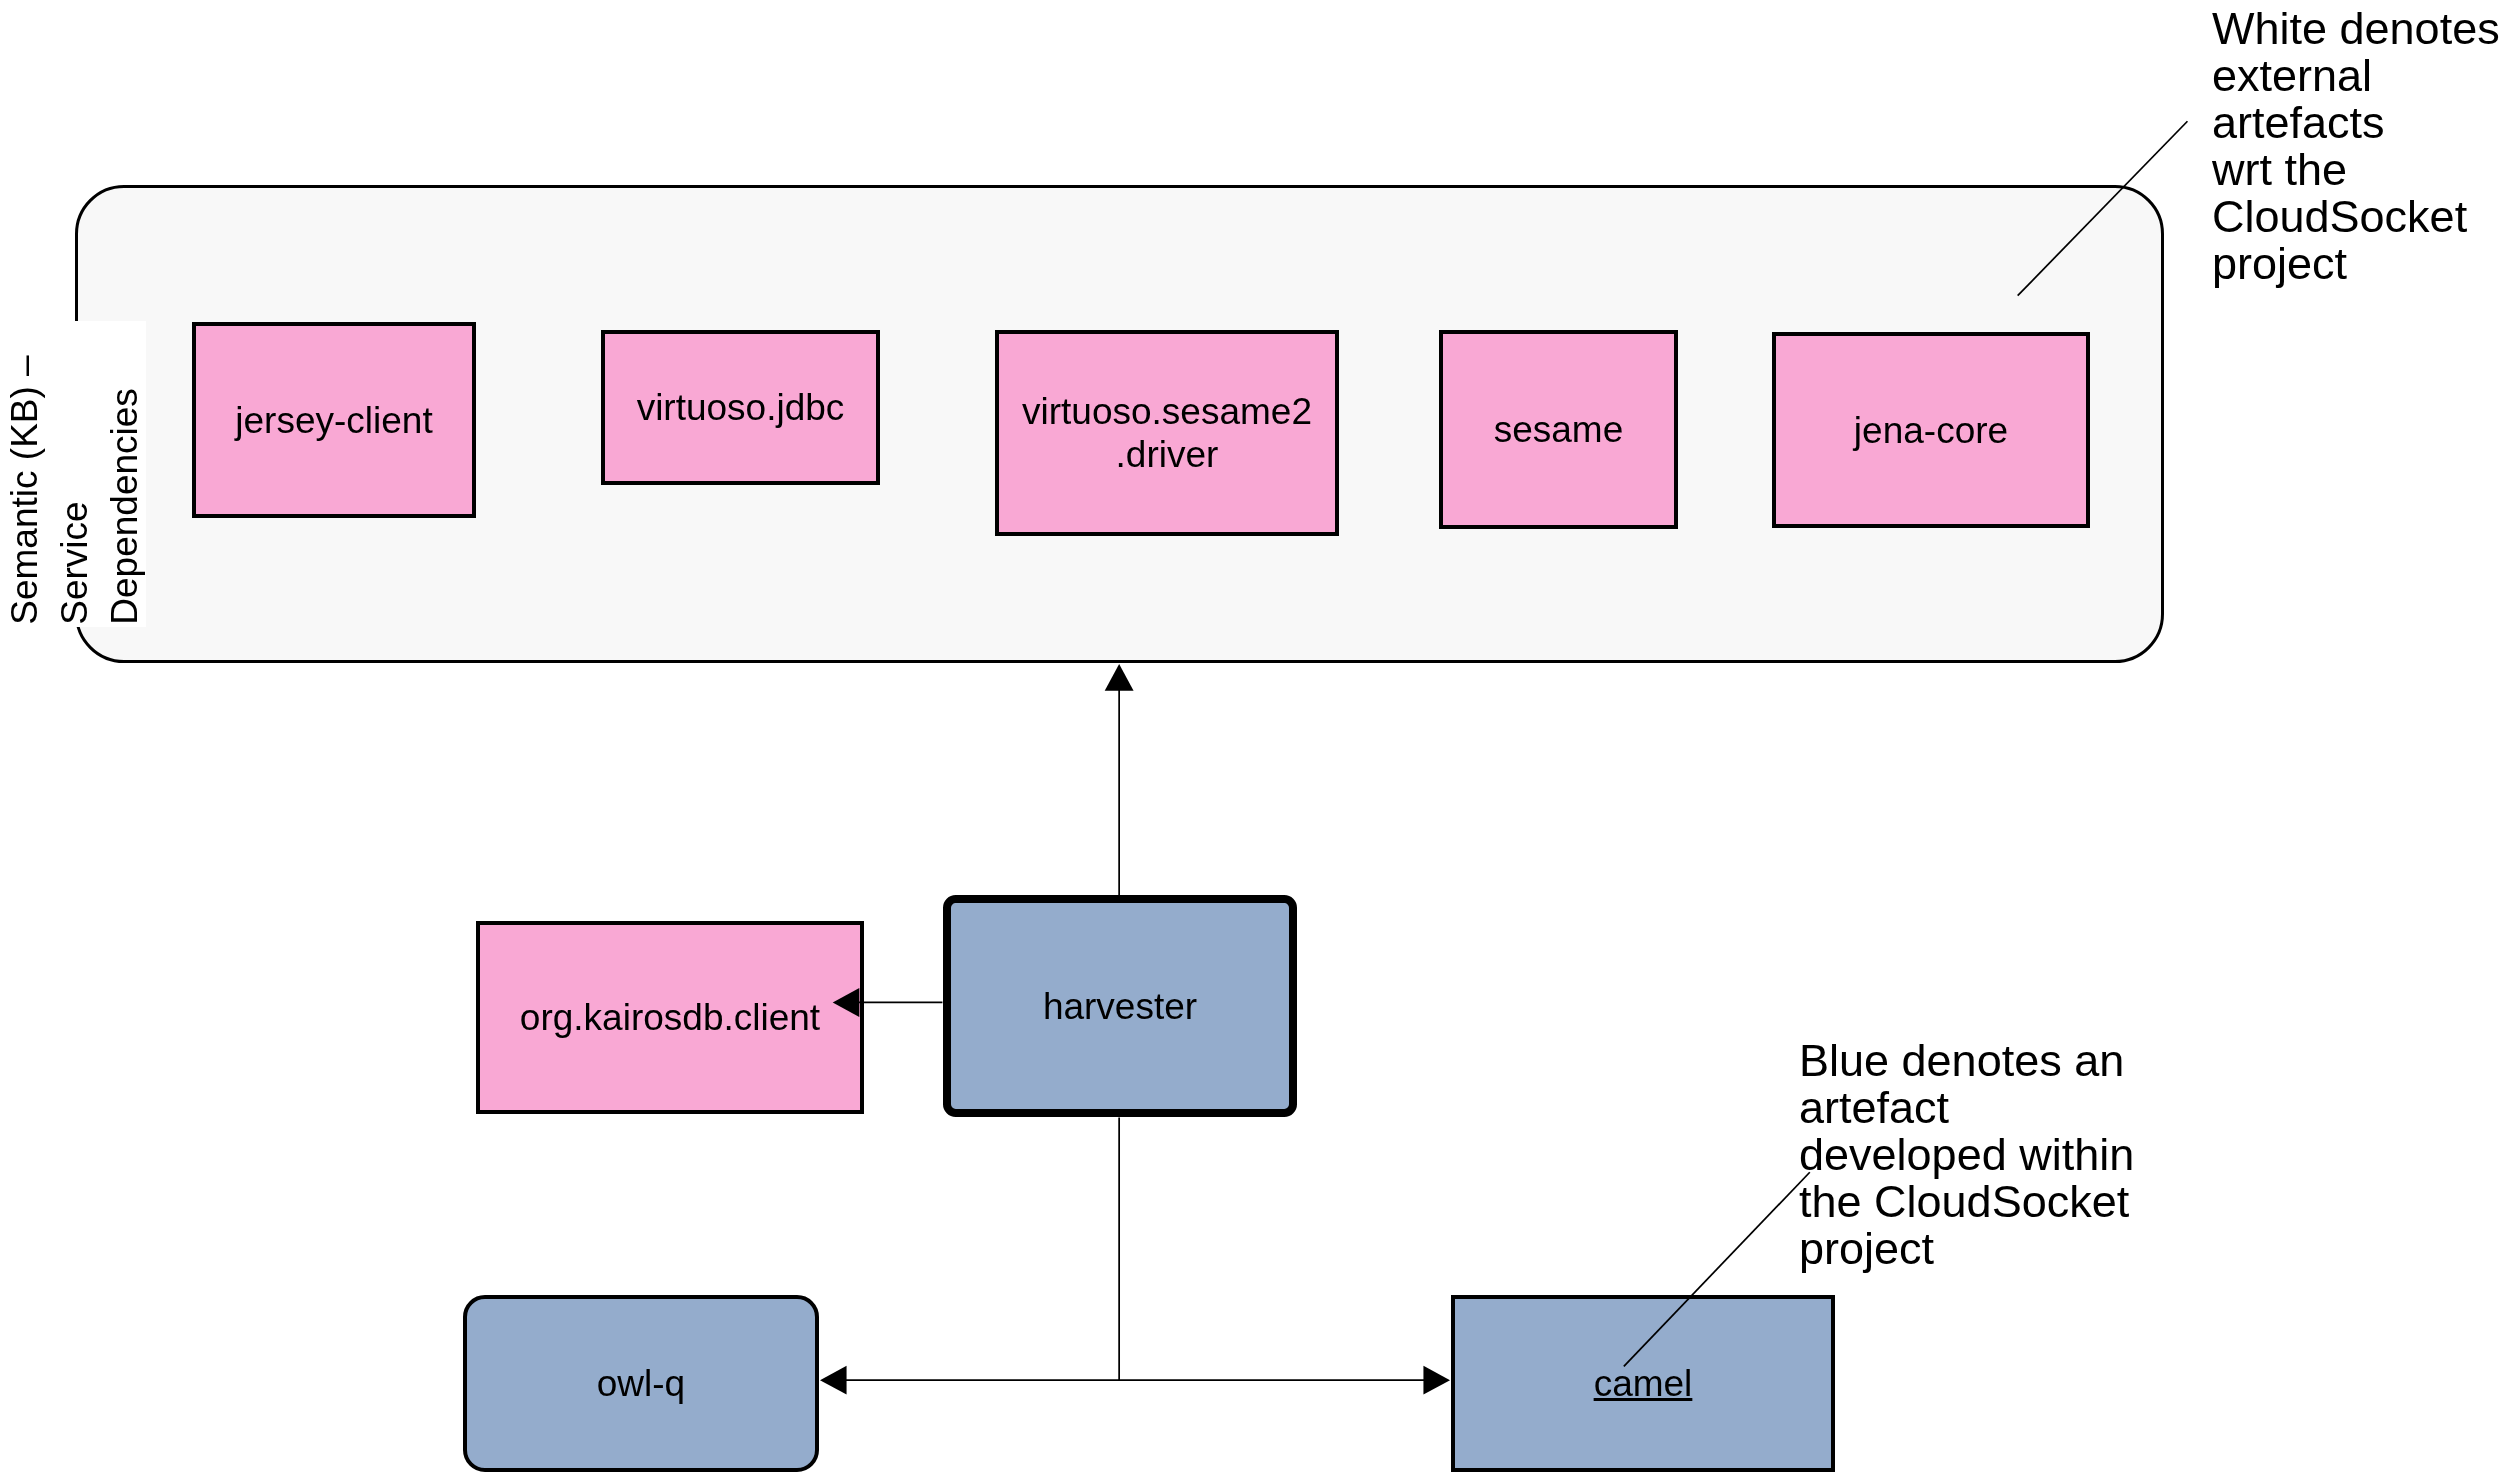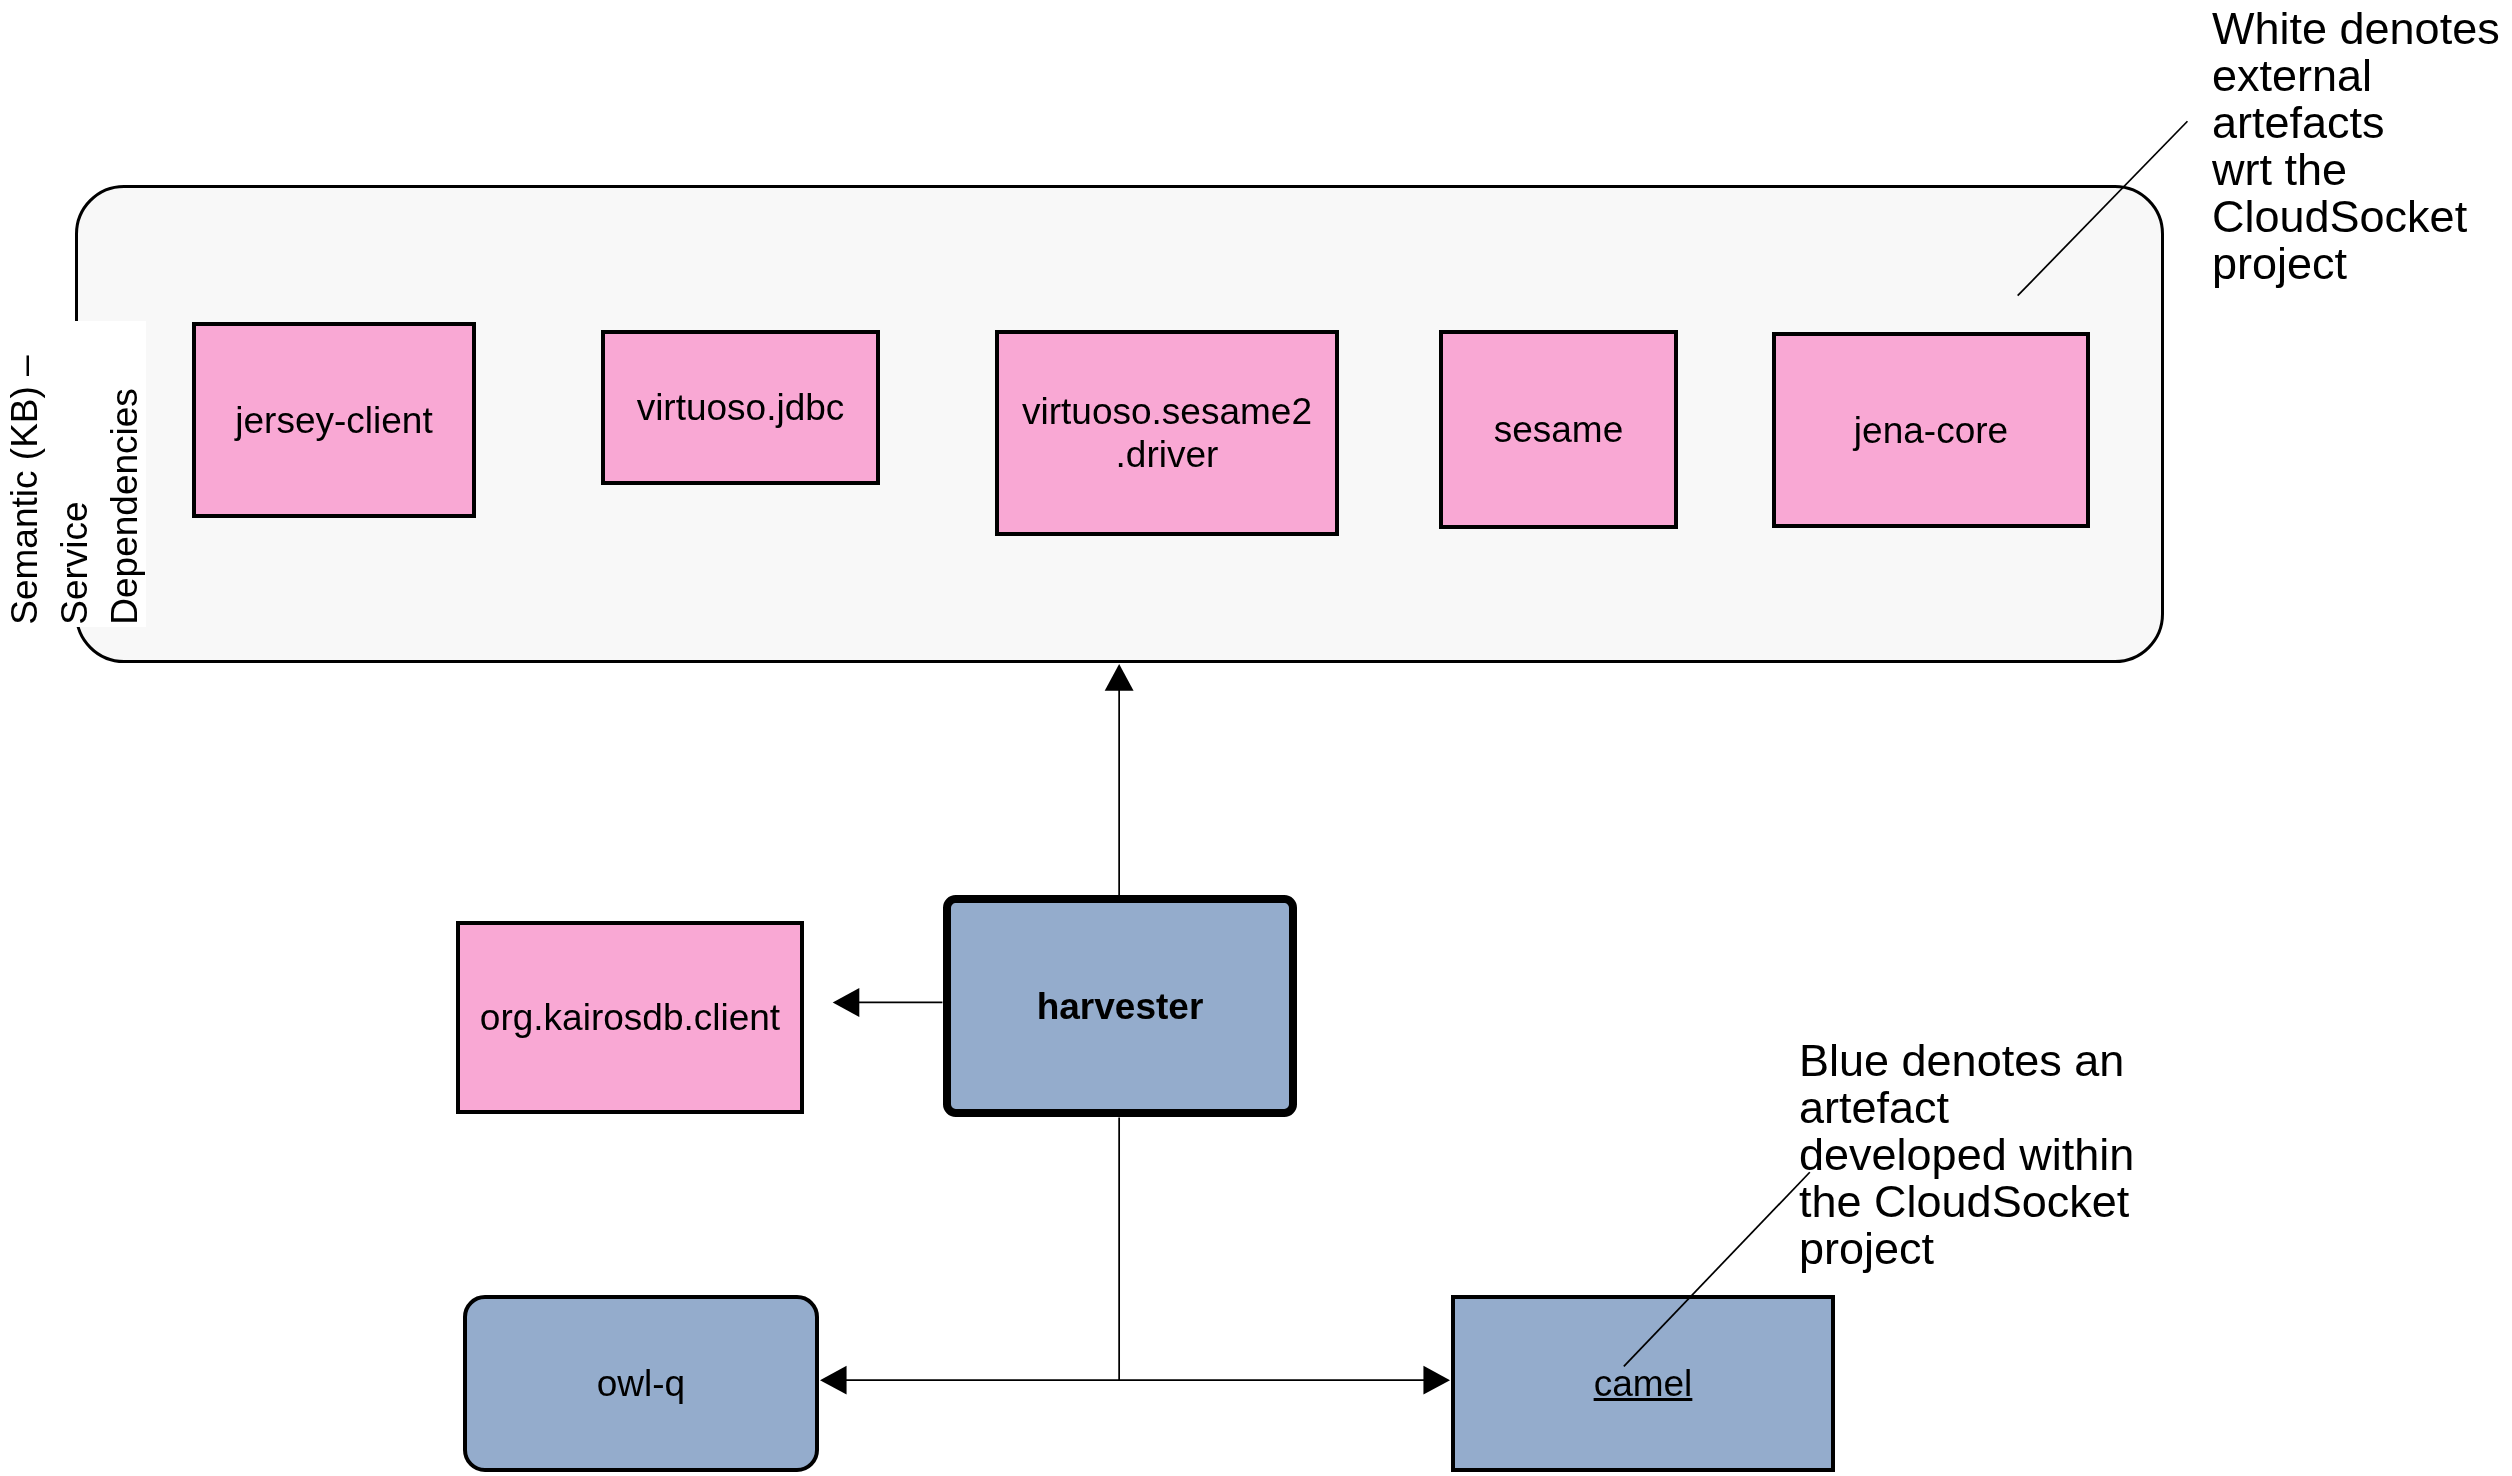--- a/index.html
+++ b/index.html
@@ -59,23 +59,23 @@
   .node.blue { background: var(--artefact-blue, #94ACCC); }
 
   .n-jersey   { left: 192px;  top: 322px;  width: 284px; height: 196px; }
   .n-vjdbc    { left: 601px; top: 330px;  width: 279px; height: 155px; }
   .n-vsesame  { left: 995px; top: 330px;  width: 344px; height: 206px; }
   .n-sesame   { left: 1439px; top: 330px;  width: 239px; height: 199px; }
   .n-jenacore { left: 1772px; top: 332px;  width: 318px; height: 196px; }
 
   .n-harvester {
     left: 943px; top: 895px; width: 354px; height: 222px;
-    border-width: 8.7px; border-radius: 12.7px; font-weight: bold;
+    border-width: 8.7px; border-radius: 12.7px;
   }
-  .n-kairosdb { left: 456px;  top: 921px; width: 348px; height: 193px; }
+  .n-kairosdb { left: 476px;  top: 921px; width: 388px; height: 193px; }
   .n-owlq     { left: 463px;  top: 1295px; width: 356px; height: 177px; border-radius: 22px; }
   .n-camel    { left: 1451px; top: 1295px; width: 384px; height: 177px; text-decoration: underline; }
 
   
   .note {
     position: absolute;
     font-size: 45px;
     line-height: 47px;
     text-align: left;
   }

